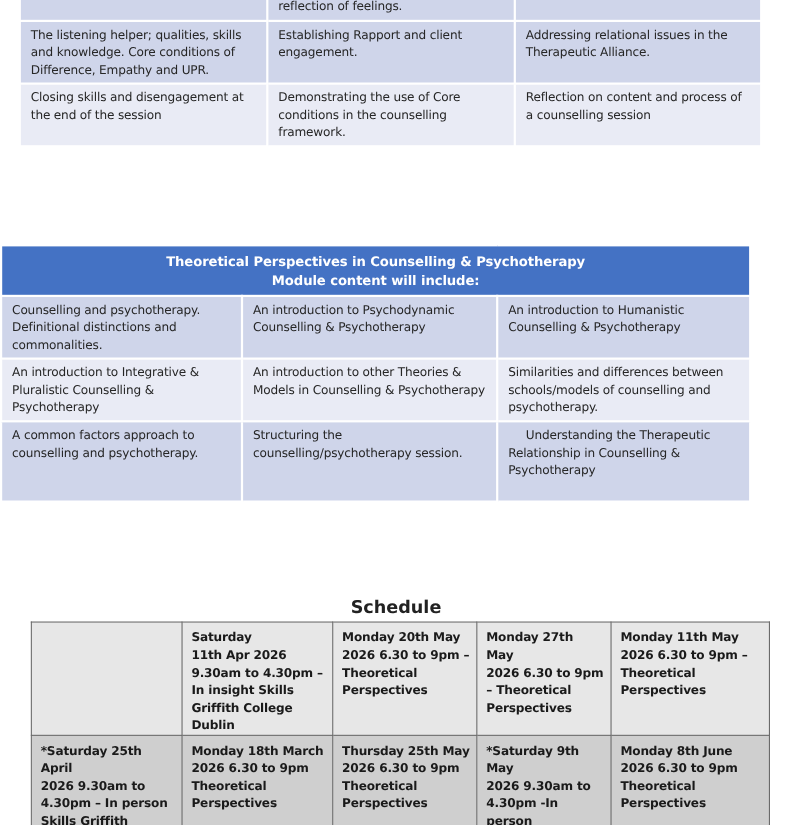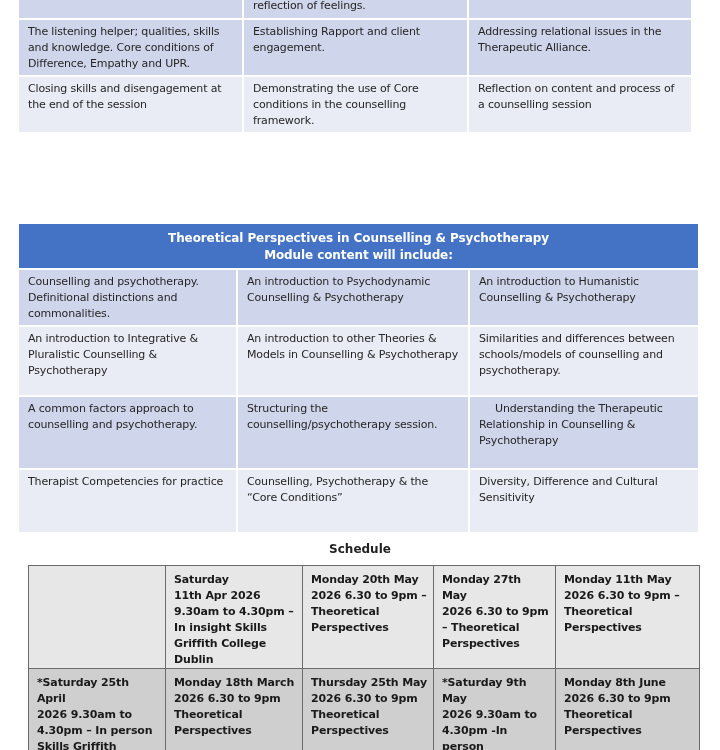--- a/index.html
+++ b/index.html
@@ -9,29 +9,29 @@
   .t td { vertical-align:top; font-size:11px; line-height:16px; padding:0;
           letter-spacing:-0.15px; color:#262626; }
   .t td .c { padding:4px 9px 0 9px; }
   .light { background:#e9ebf5; }
   .dark  { background:#cfd5ea; }
   
   #t1 { left:17px; top:-12px; width:674px; }
   #t1 td { border:2px solid #ffffff; }
   #t1 col.c1 { width:225px; } #t1 col.c2 { width:225px; } #t1 col.c3 { width:224px; }
   
-  #t2 { left:17px; top:222px; width:681px; }
+  #t2 { left:0; top:222px; width:681px; }
   #t2 td { border:2px solid #ffffff; }
   #t2 col.c1 { width:219px; } #t2 col.c2 { width:232px; } #t2 col.c3 { width:230px; }
   #t2 .hdr td { background:#4472c4; color:#ffffff; font-weight:bold; font-size:12px;
                 line-height:17px; text-align:center; padding:6px 0 4px 0; }
   #t2 .hdr td div { letter-spacing:-0.1px; }
   
   #sched-title { position:absolute; left:0; width:720px; top:542px; text-align:center;
-                 font-size:12px; font-weight:bold; color:#222; }
+                 font-size:16px; font-weight:bold; color:#222; }
   #t3 { left:28px; top:565px; width:671px; }
   #t3 td { border:1.5px solid #6b6b6b; font-weight:bold; font-size:11px; line-height:16px; color:#1a1a1a; }
   #t3 td .c { padding:6px 6px 0 8px; }
   #t3 tr.r1 td { background:#e7e7e7; height:100px; }
   #t3 tr.r2 td { background:#cfcfcf; height:100px; }
   #t3 col.c1 { width:137px; } #t3 col.c2 { width:137px; } #t3 col.c3 { width:131px; }
   #t3 col.c4 { width:122px; } #t3 col.c5 { width:144px; }
   .line { display:block; }
 </style>
 </head>
@@ -93,51 +93,40 @@
       <td>
           <div class="c">Counselling and psychotherapy. Definitional distinctions and commonalities.</div>
         </td>
       <td>
           <div class="c">An introduction to Psychodynamic Counselling &amp; Psychotherapy</div>
         </td>
       <td>
           <div class="c">An introduction to Humanistic Counselling &amp; Psychotherapy</div>
         </td>
     </tr>
-    <tr class="light" style="height:70px">
+    <tr class="light" style="height:57px">
       <td>
           <div class="c">An introduction to Integrative &amp; Pluralistic Counselling &amp; Psychotherapy</div>
         </td>
       <td>
           <div class="c">An introduction to other Theories &amp; Models in Counselling &amp; Psychotherapy</div>
         </td>
       <td>
           <div class="c">Similarities and differences between schools/models of counselling and psychotherapy.</div>
         </td>
     </tr>
     <tr class="dark" style="height:73px">
       <td>
           <div class="c">A common factors approach to counselling and psychotherapy.</div>
         </td>
       <td>
           <div class="c">Structuring the counselling/psychotherapy session.</div>
         </td>
       <td>
           <div class="c" style="text-indent:16px">Understanding the Therapeutic Relationship in Counselling &amp; Psychotherapy</div>
-        </td>
-    </tr>
-    <tr class="light" style="height:64px">
-      <td>
-          <div class="c">Therapist Competencies for practice</div>
-        </td>
-      <td>
-          <div class="c">Counselling, Psychotherapy &amp; the “Core Conditions”</div>
-        </td>
-      <td>
-          <div class="c">Diversity, Difference and Cultural Sensitivity</div>
         </td>
     </tr>
   </tbody>
 </table>
 
 <div id="sched-title">Schedule</div>
 
 <table class="t" id="t3">
   <colgroup>
       <col class="c1">

